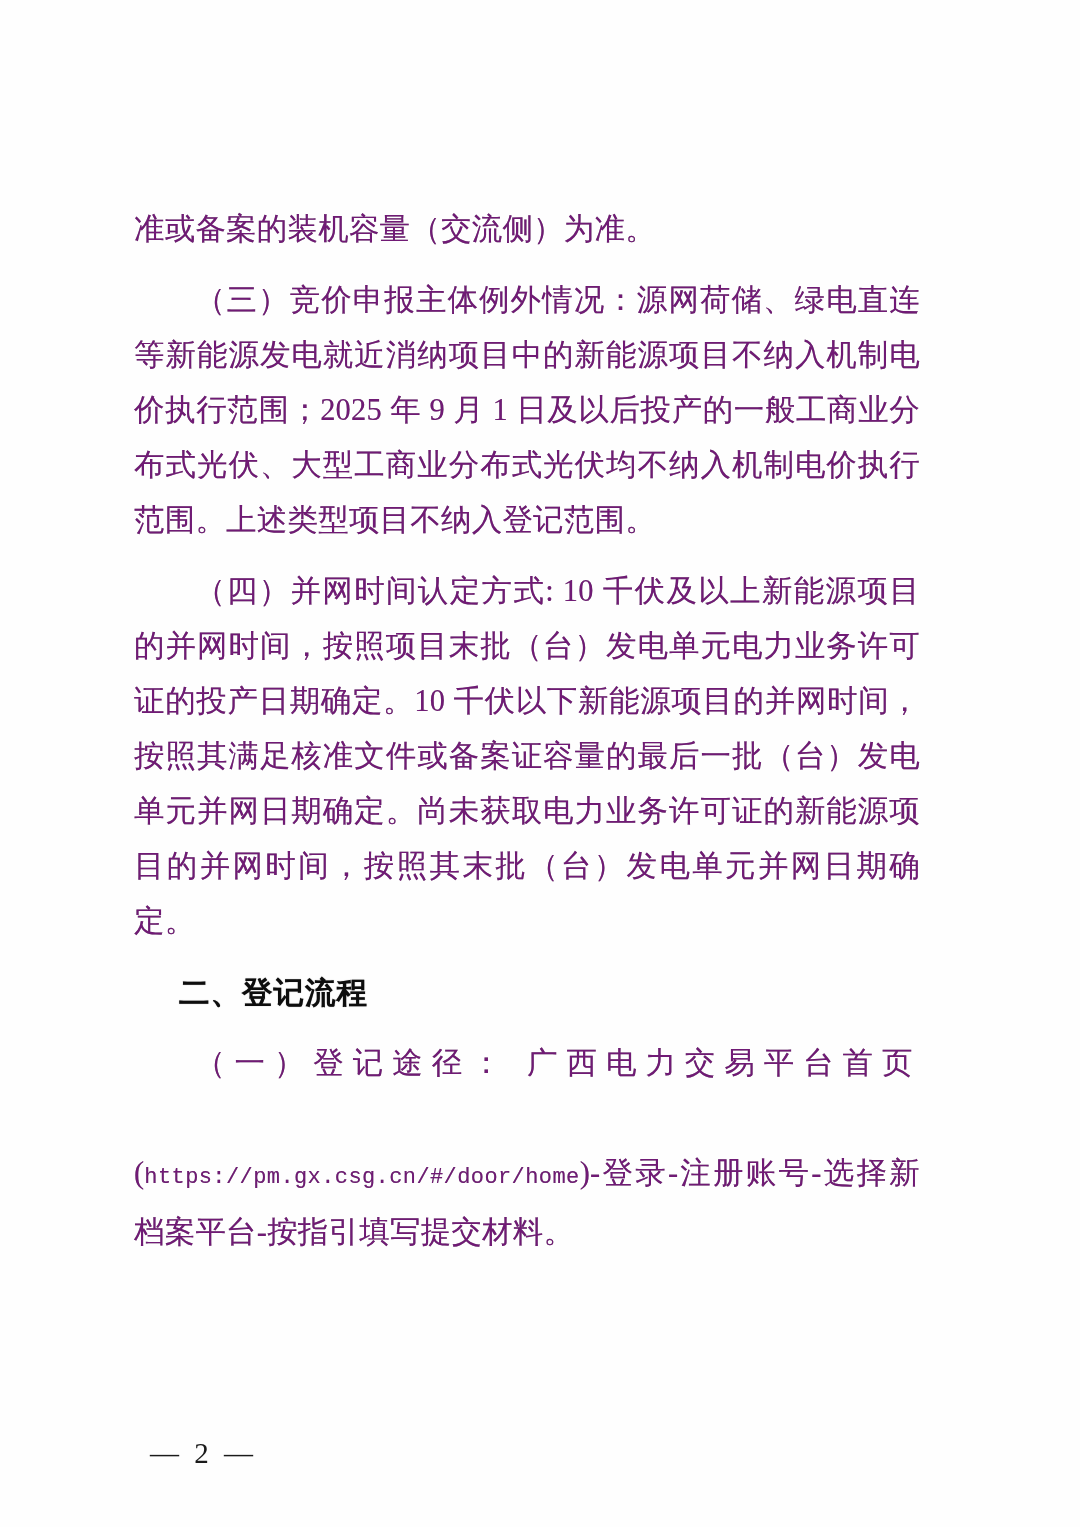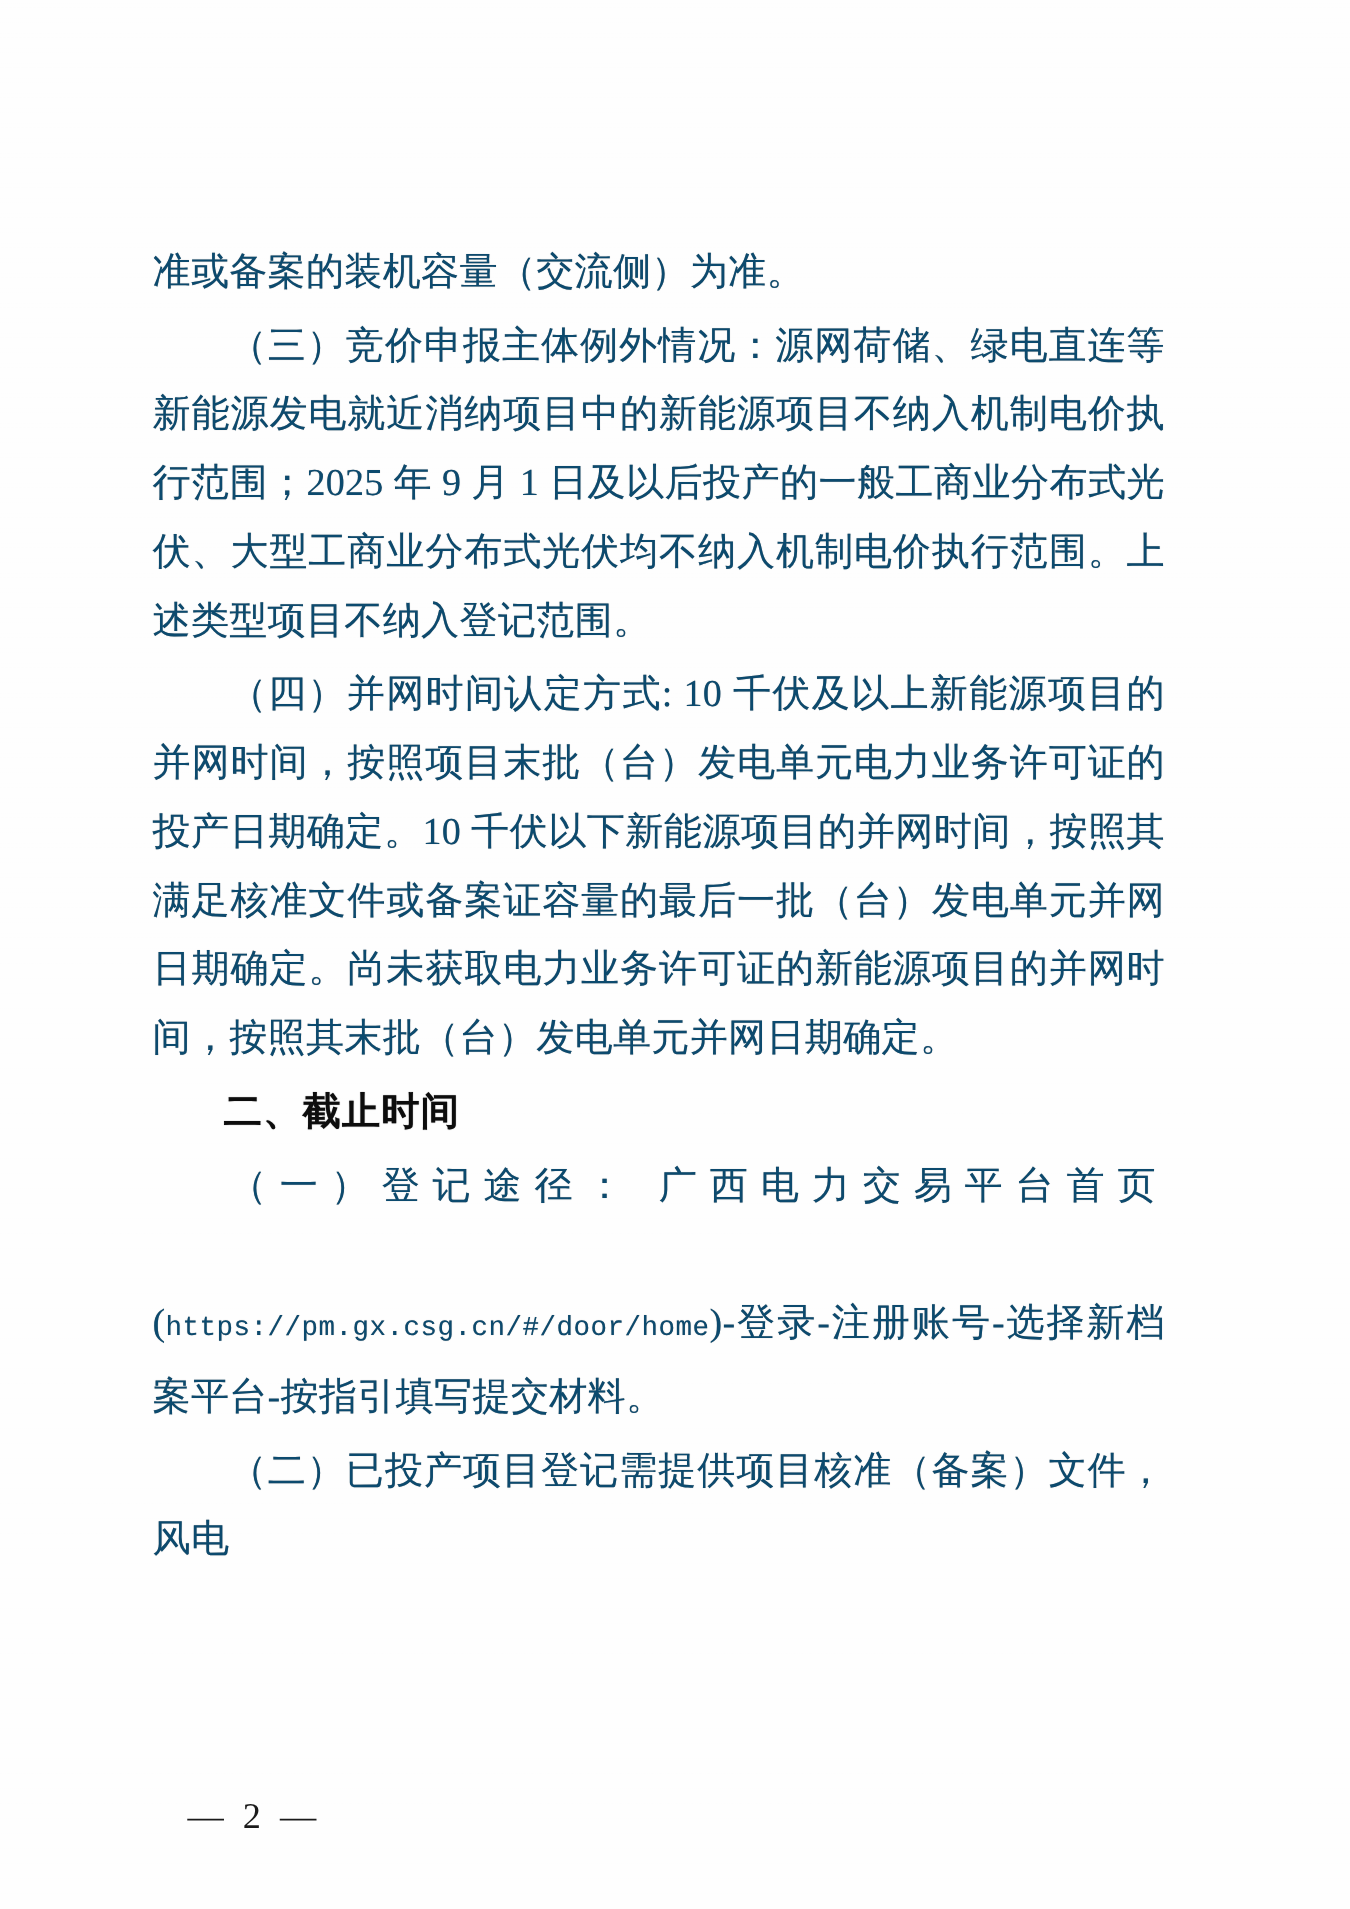--- a/index.html
+++ b/index.html
@@ -16,27 +16,27 @@
     font-family: "Liberation Serif", "DejaVu Serif", serif;
     color: #1a1a1a;
   }
   .body-area {
     position: absolute;
     left: 118px;
     top: 186px;
     width: 818px;
   }
   .para {
-    margin: 4px;
+    margin: 16px;
     font-size: 30.5px;
     line-height: 55px;
     text-align: justify;
     text-justify: inter-character;
     letter-spacing: 0.2px;
-    color: #0c4a6e;
+    color: #701a75;
     text-shadow: 0 0 0.6px rgba(20,20,20,0.45);
   }
   .para.cont {
     text-indent: 0;
   }
   .para.indent {
     text-indent: 61px;
   }
   .para.tight {
     letter-spacing: -0.6px;
@@ -94,30 +94,29 @@
 <div class="page">
 
   <div class="body-area">
 
     <p class="para cont">准或备案的装机容量（交流侧）为准。</p>
 
     <p class="para indent">（三）竞价申报主体例外情况：源网荷储、绿电直连等新能源发电就近消纳项目中的新能源项目不纳入机制电价执行范围；2025 年 9 月 1 日及以后投产的一般工商业分布式光伏、大型工商业分布式光伏均不纳入机制电价执行范围。上述类型项目不纳入登记范围。</p>
 
     <p class="para indent">（四）并网时间认定方式: 10 千伏及以上新能源项目的并网时间，按照项目末批（台）发电单元电力业务许可证的投产日期确定。10 千伏以下新能源项目的并网时间，按照其满足核准文件或备案证容量的最后一批（台）发电单元并网日期确定。尚未获取电力业务许可证的新能源项目的并网时间，按照其末批（台）发电单元并网日期确定。</p>
 
-    <h2 class="heading">二、截止时间</h2>
+    <h2 class="heading">二、登记流程</h2>
 
 
     <p class="para">
       <span class="stretch-line">（一）登记途径： 广西电力交易平台首页</span>
       <span>(</span><span class="mono">https://pm.gx.csg.cn/#/door/home</span><span>)</span><span>-登录-注册账号-选择新档案平台-按指引填写提交材料。</span>
     </p>
 
 
-    <p class="para indent">（二）已投产项目登记需提供项目核准（备案）文件，风电</p>
 
   </div>
 
   <div class="footer">— 2 —</div>
 
   <div class="noise"></div>
 
 </div>
 
 </body></html>

